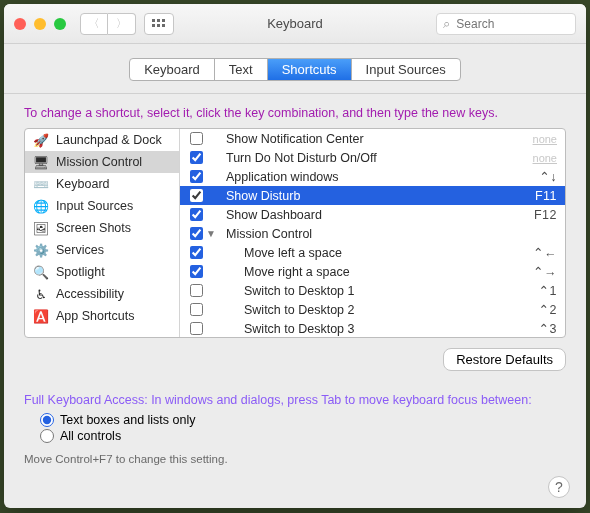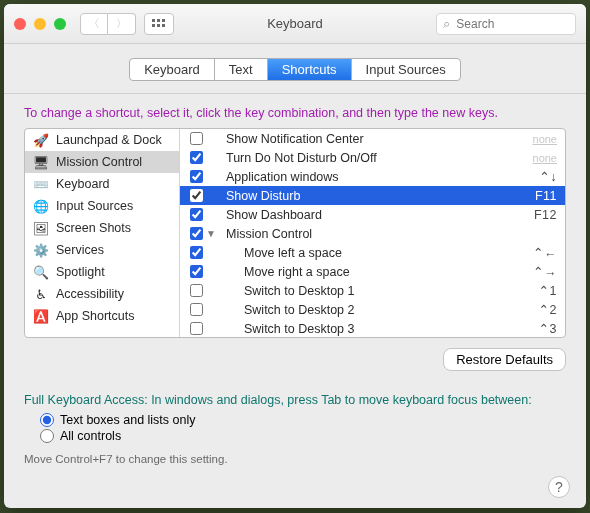--- a/index.html
+++ b/index.html
@@ -75,21 +75,21 @@
   .ck input{width:13px;height:13px; accent-color:#2461e0;}
   .disclosure{width:14px; color:#7a7a7a; font-size:10px;}
   .row.hl .disclosure{color:#fff;}
   .lbl{flex:1; white-space:nowrap; overflow:hidden;}
   .ind1{padding-left:6px;} .ind2{padding-left:24px;}
   .sc{color:#4a4a4a; font-size:12.5px; letter-spacing:0.5px;}
   .row.hl .sc{color:#fff;margin-left:19px;}
   .ghost{color:#c8c8c8; font-size:11px;text-decoration:underline;}
   .restore-row{display:flex; justify-content:flex-end; margin-top:10px;}
   .restore{background:#fff; border:1px solid #c4c4c4; border-radius:8px; padding:3px 12px; font-size:13px;}
-  .fka{margin-top:22px; font-size:12.5px; color:#0f766e;}
+  .fka{margin-top:22px; font-size:12.5px; color:#8b5cf6;}
   .radios{margin:6px 0 2px 16px;}
   .radio{display:flex; align-items:flex-end; gap:6px; font-size:12.5px; margin-bottom:2px;}
   .radio input{width:14px;height:14px; accent-color:#2461e0;}
   .hint{font-size:11.5px; color:#6a6a6a; margin-top:6px;}
   .help{position:absolute; right:16px; bottom:10px; width:22px;height:22px;border:1px solid #c4c4c4;border-radius:50%;background:#fff;display:flex;align-items:center;justify-content:center;color:#6a6a6a;font-size:14px;}
 </style>
 </head>
 <body>
 
 <div class="window">

